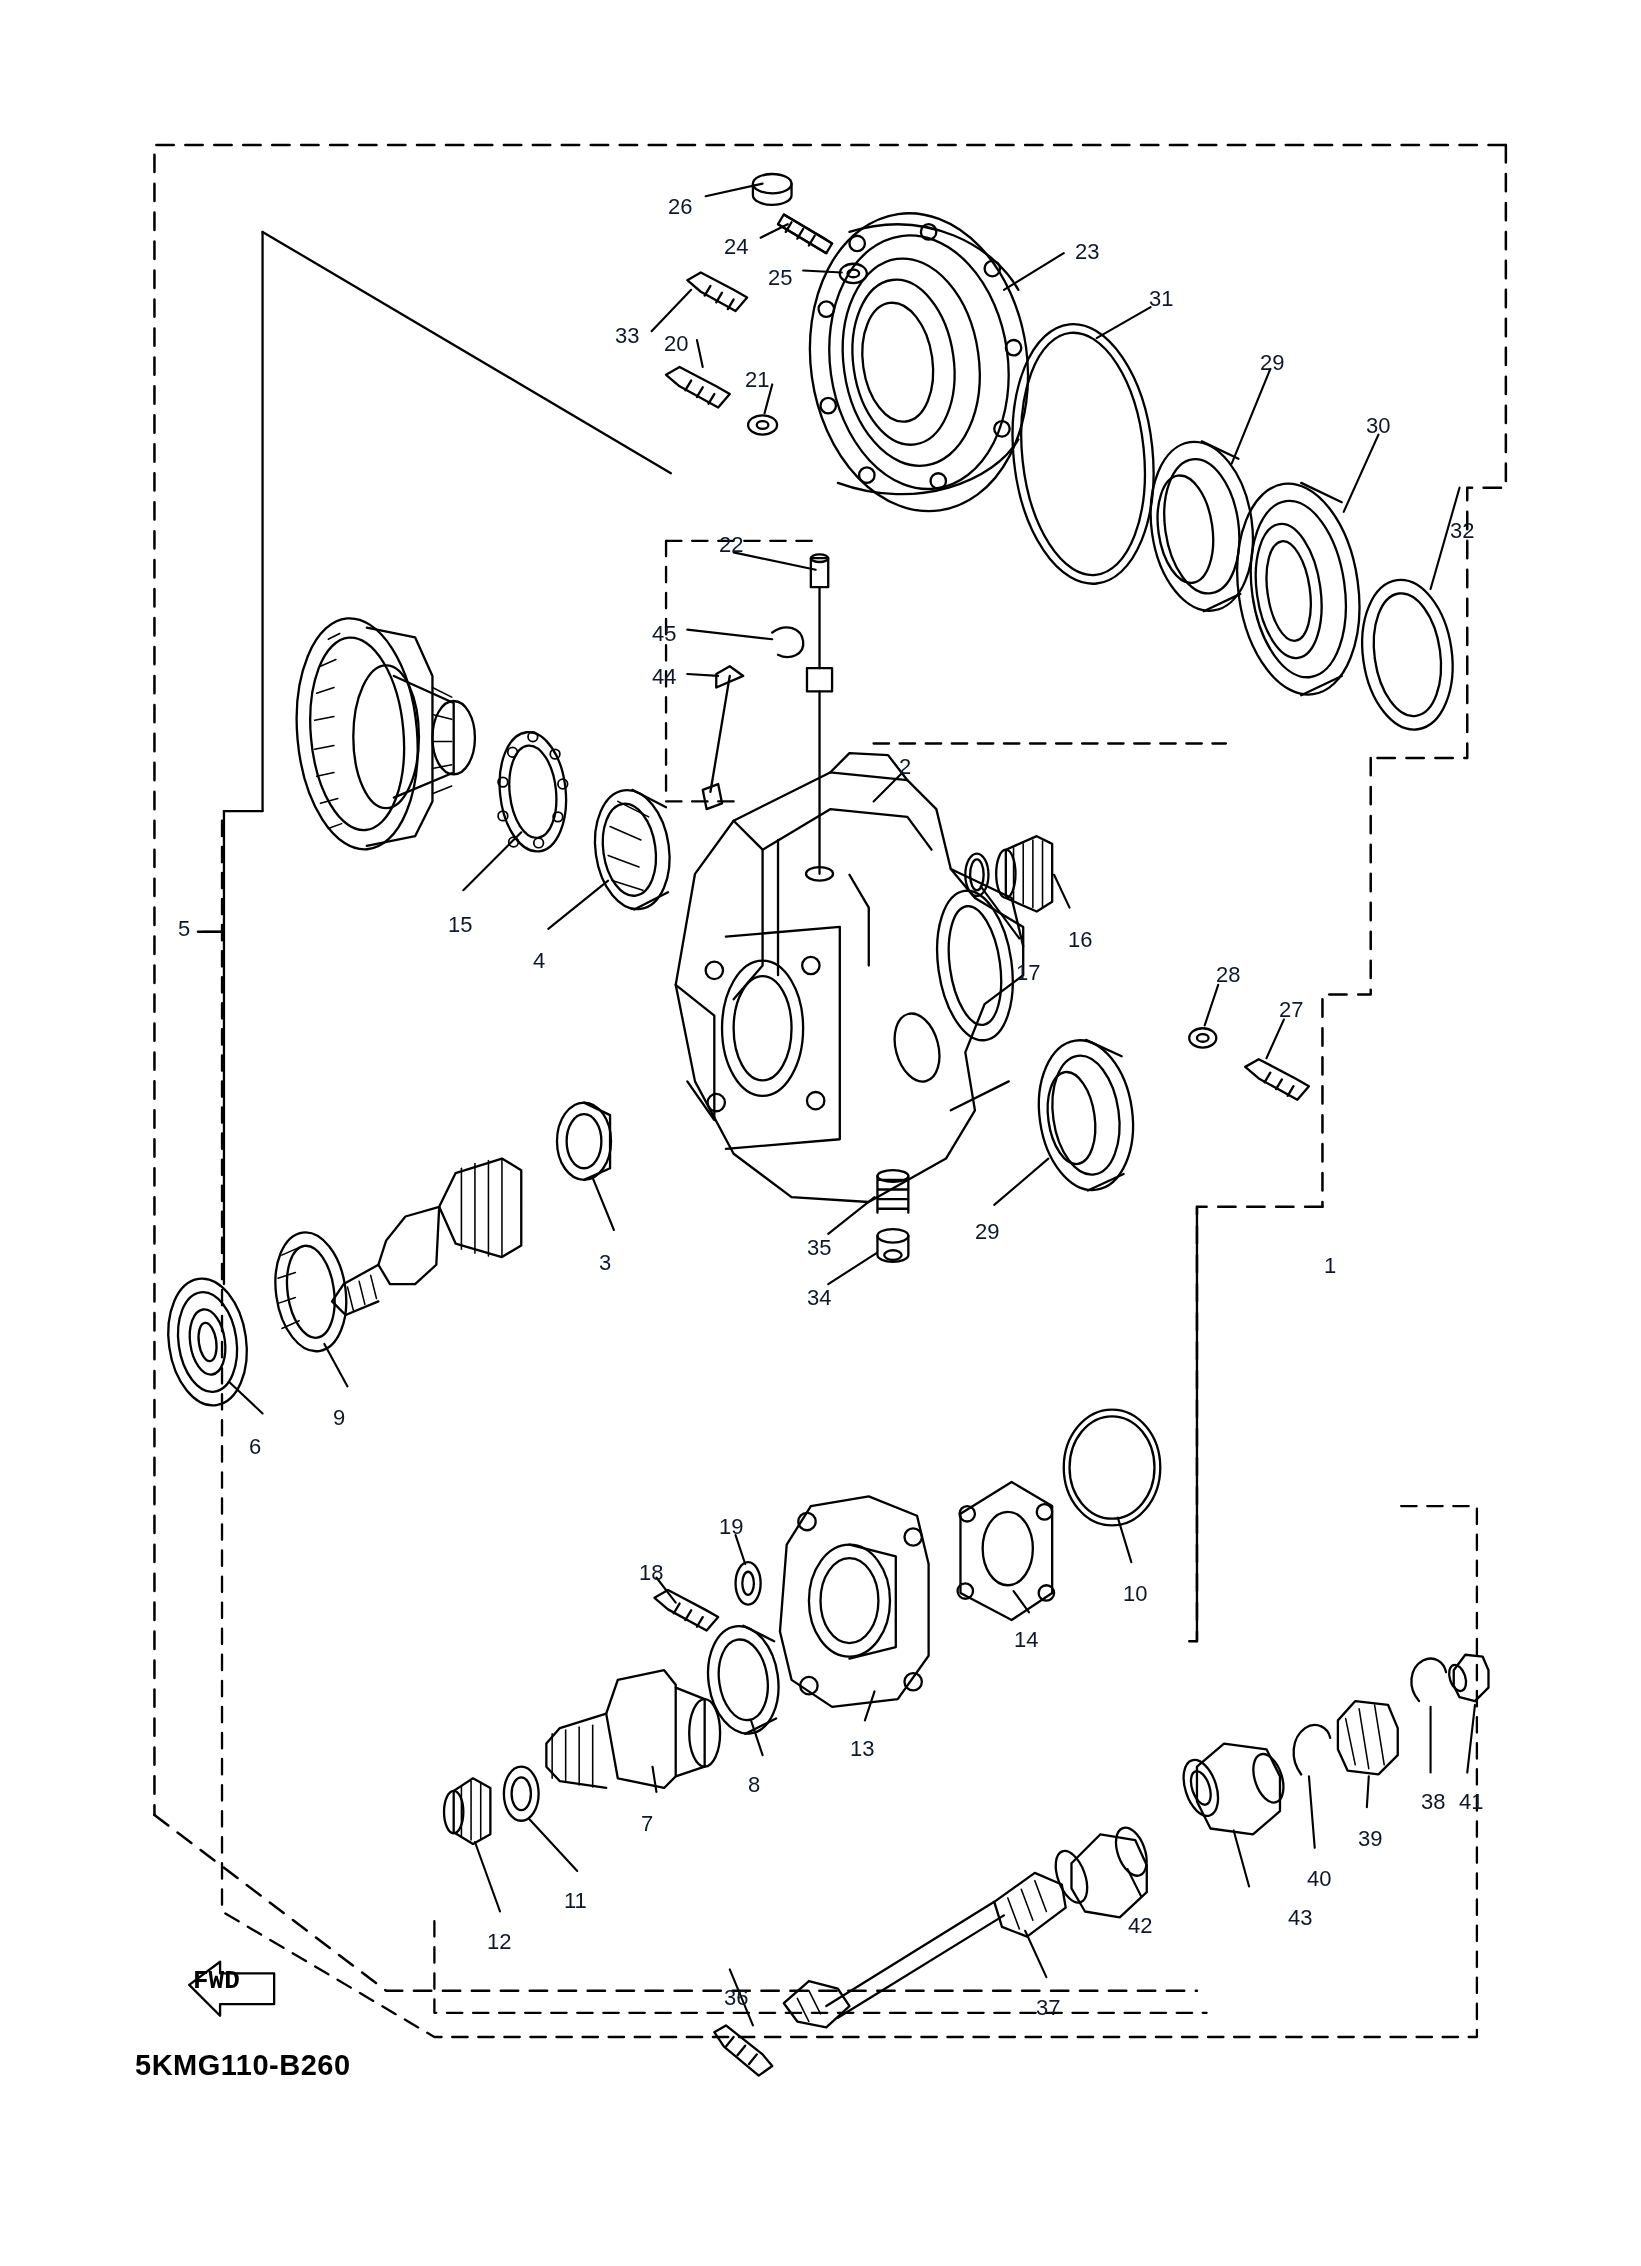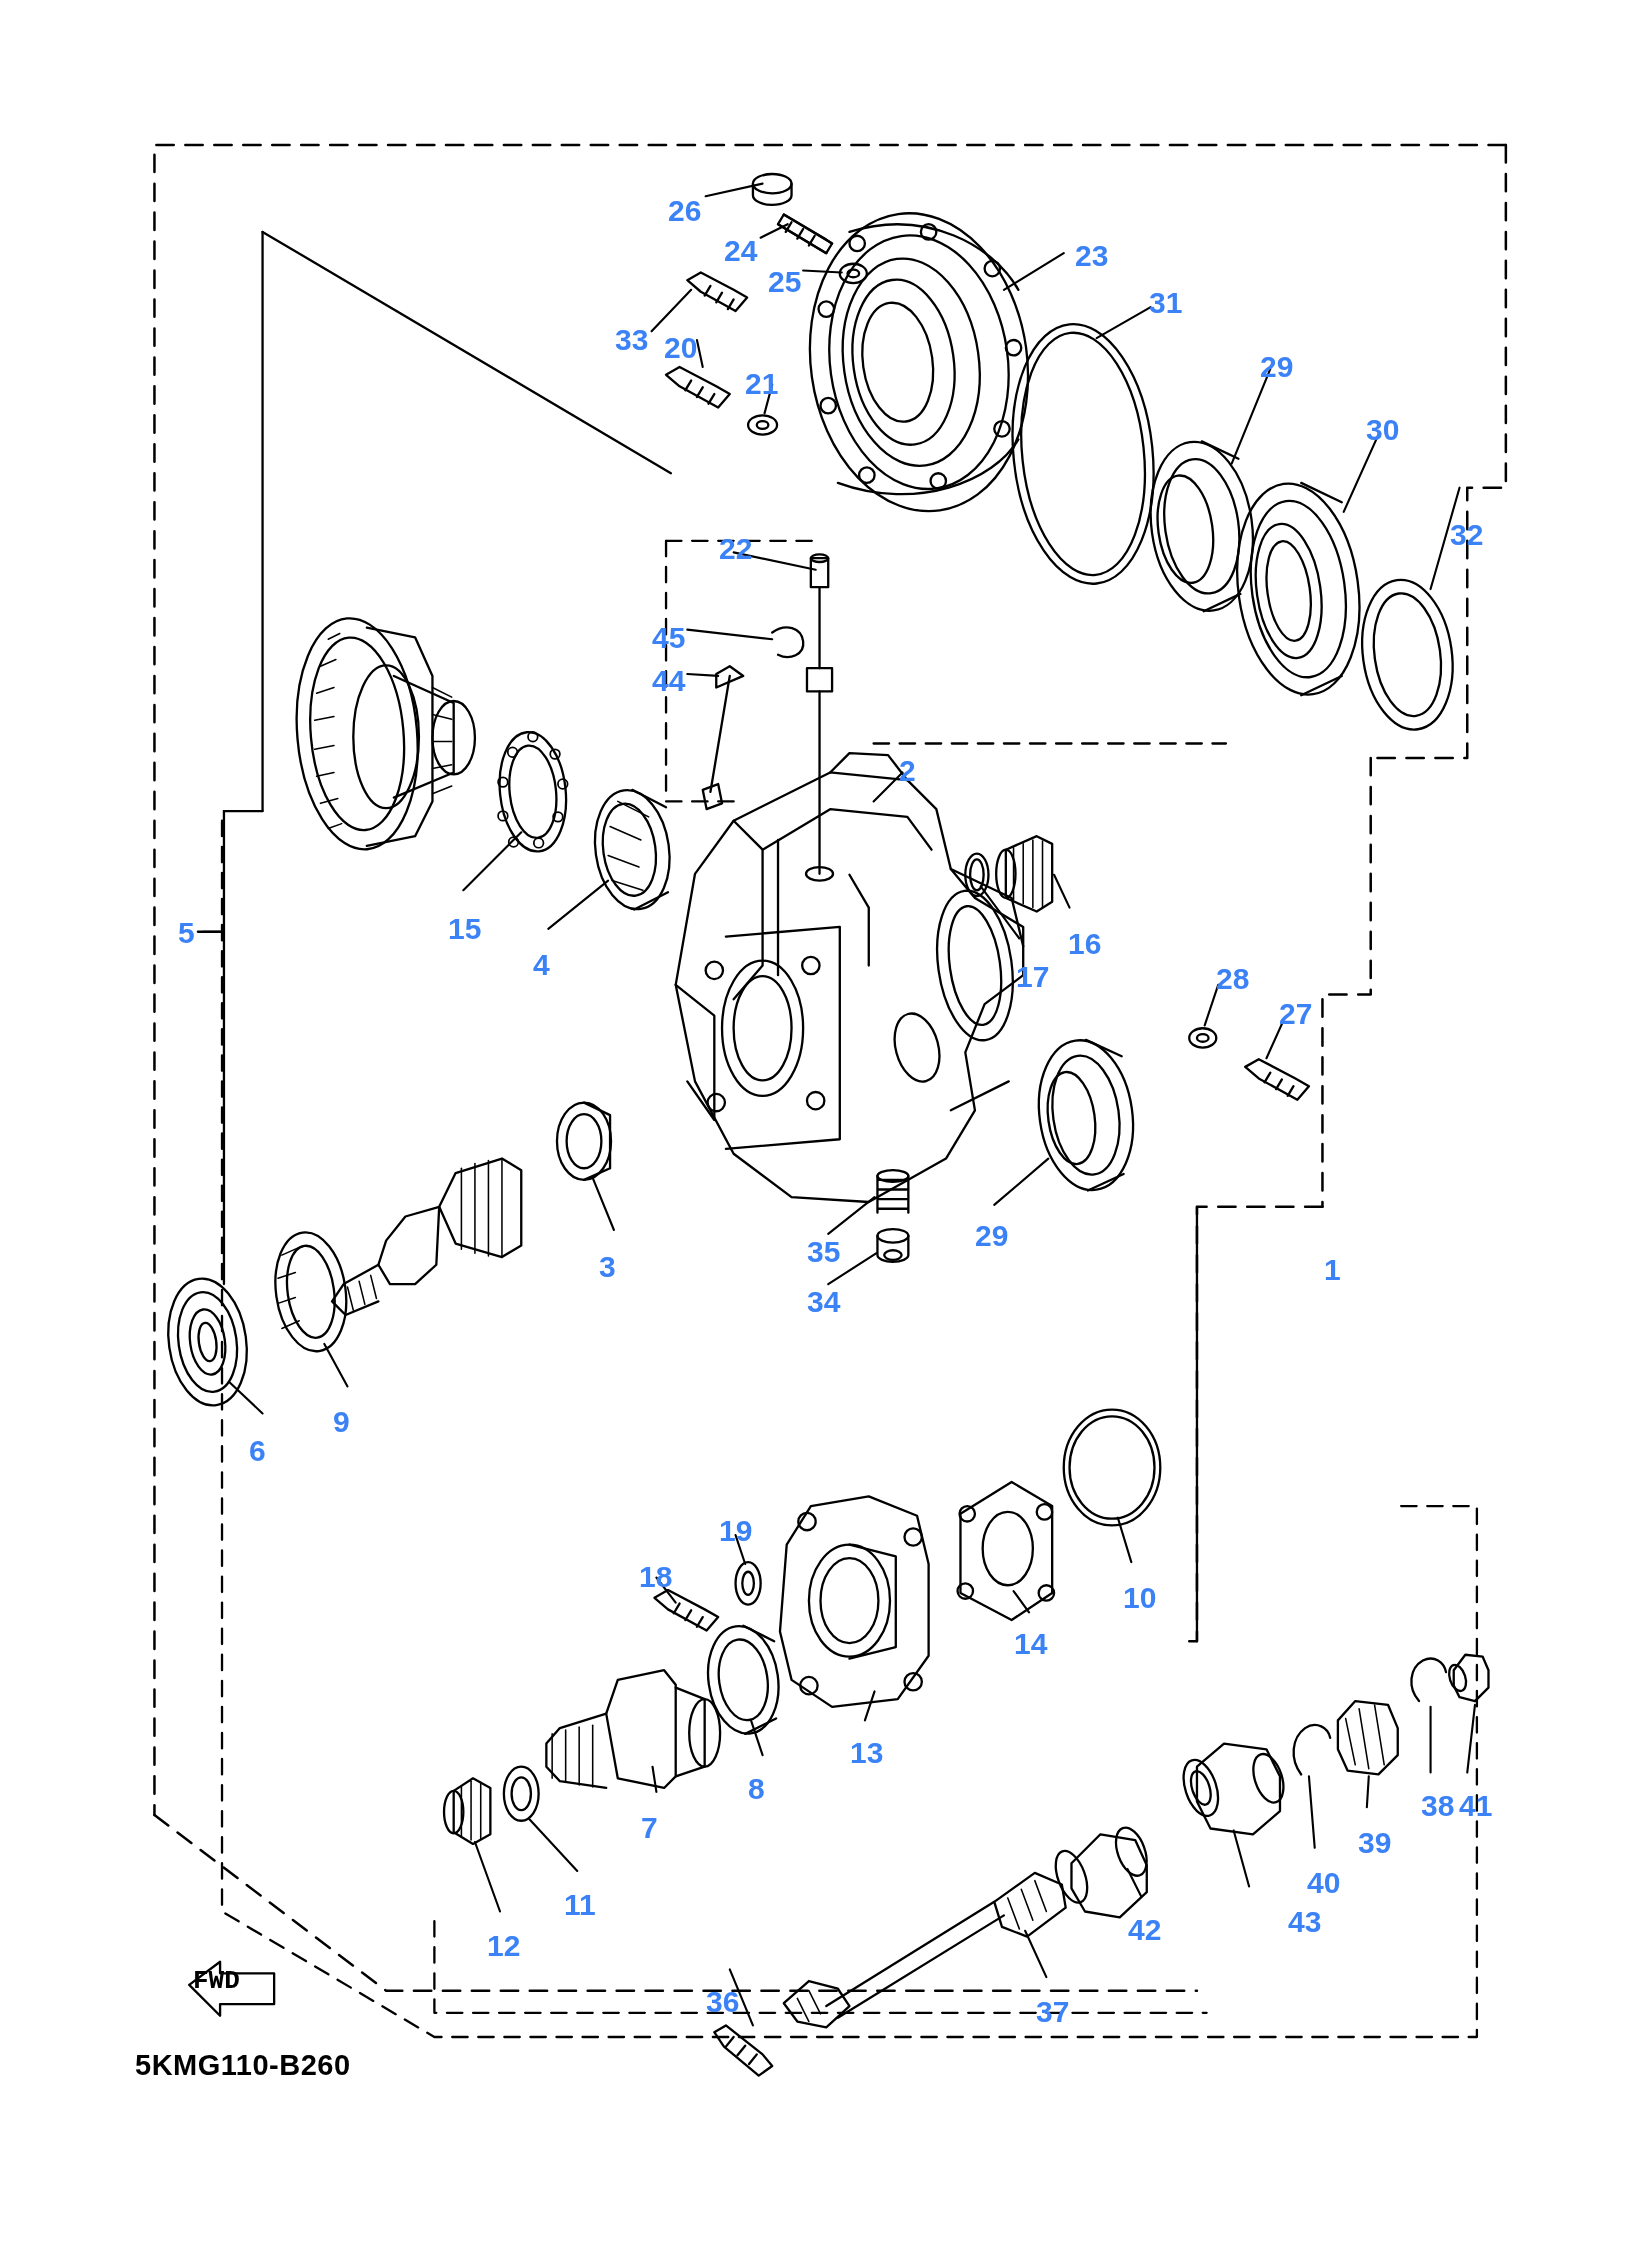--- a/index.html
+++ b/index.html
@@ -20,23 +20,23 @@
   #diagram-svg {
     position: absolute;
     left: 0;
     top: 0;
     width: 1641px;
     height: 2266px;
   }
   .callout {
     position: absolute;
     font-family: "Liberation Sans", sans-serif;
-    font-size: 30px;
-    font-weight: bold;
-    color: #3b82f6;
+    font-size: 22px;
+    font-weight: normal;
+    color: #0f172a;
     line-height: 1;
     white-space: nowrap;
   }
   #part-code {
     position: absolute;
     left: 135px;
     top: 2049px;
     font-family: "Liberation Sans", sans-serif;
     font-size: 29px;
     font-weight: bold;
@@ -570,21 +570,21 @@
       <div class="callout" style="left: 1279px; top: 999px;">27</div>
       <div class="callout" style="left: 1216px; top: 964px;">28</div>
       <div class="callout" style="left: 1260px; top: 352px;">29</div>
       <div class="callout" style="left: 975px; top: 1221px;">29</div>
       <div class="callout" style="left: 1366px; top: 415px;">30</div>
       <div class="callout" style="left: 1149px; top: 288px;">31</div>
       <div class="callout" style="left: 1450px; top: 484px; margin-top: 36px;">32</div>
       <div class="callout" style="left: 615px; top: 325px;">33</div>
       <div class="callout" style="left: 807px; top: 1287px;">34</div>
       <div class="callout" style="left: 807px; top: 1237px;">35</div>
-      <div class="callout" style="left: 706px; top: 1987px;">36</div>
+      <div class="callout" style="left: 724px; top: 1987px;">36</div>
       <div class="callout" style="left: 1036px; top: 1997px;">37</div>
       <div class="callout" style="left: 1421px; top: 1791px;">38</div>
       <div class="callout" style="left: 1358px; top: 1828px;">39</div>
       <div class="callout" style="left: 1307px; top: 1868px;">40</div>
       <div class="callout" style="left: 1459px; top: 1791px;">41</div>
       <div class="callout" style="left: 1128px; top: 1915px;">42</div>
       <div class="callout" style="left: 1288px; top: 1907px;">43</div>
       <div class="callout" style="left: 652px; top: 666px;">44</div>
       <div class="callout" style="left: 652px; top: 623px;">45</div>
     </div>

